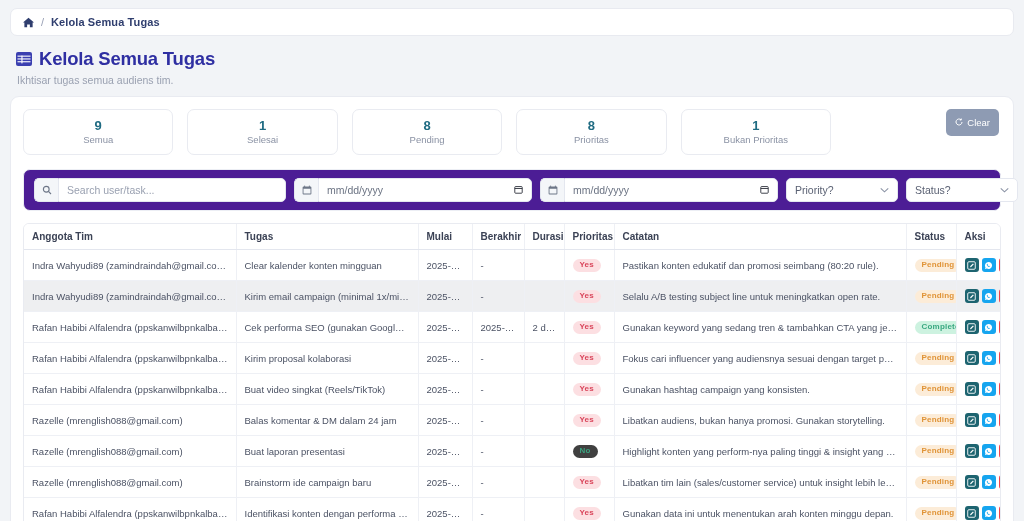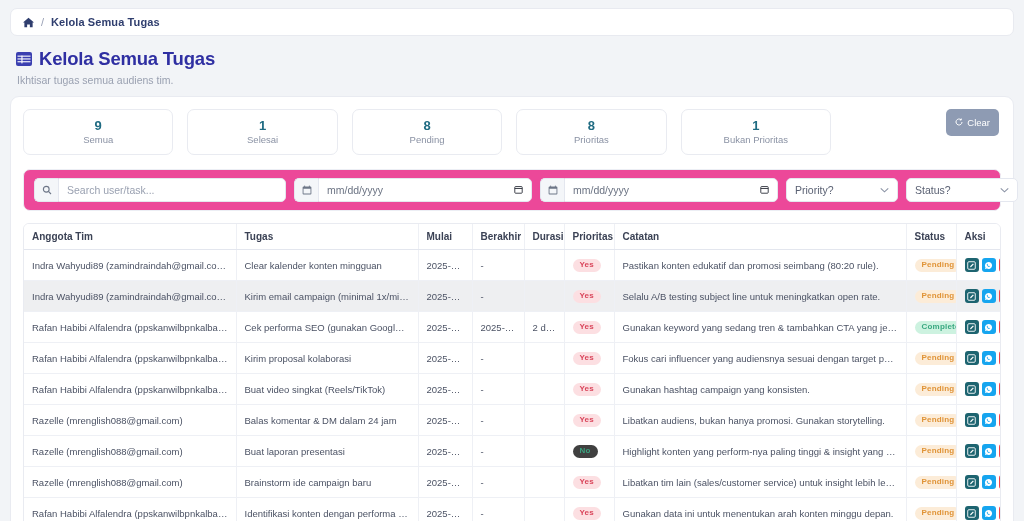--- a/index.html
+++ b/index.html
@@ -80,21 +80,21 @@
     align-items: center;
     justify-content: center;
     gap: 3px;
   }
   .stat-value { font-size: 13px; font-weight: bold; color: #1f6b82; line-height: 1; }
   .stat-label { font-size: 9.5px; color: #8a92a4; line-height: 1; }
 
   
   .filters {
     margin-top: 14px;
-    background: #ec4899;
+    background: #4c1d95;
     border: 1px solid #eceef4;
     border-radius: 7px;
     padding: 8px 10px;
     display: flex;
     align-items: center;
     gap: 8px;
     justify-content: space-between;
   }
   .input-group { display: flex; align-items: stretch; }
   .ig-addon {

